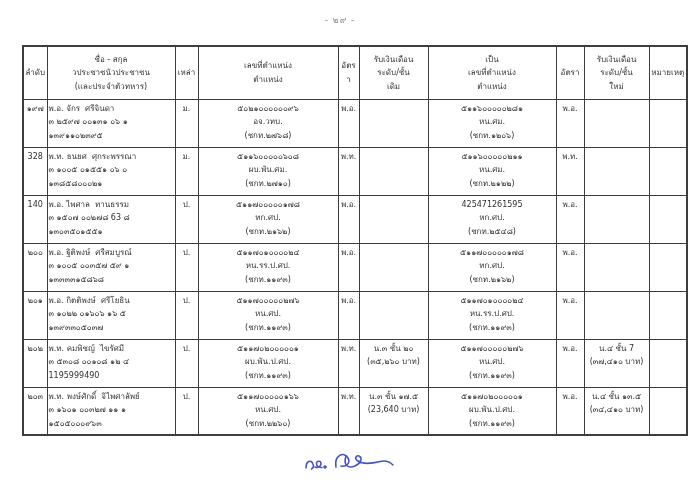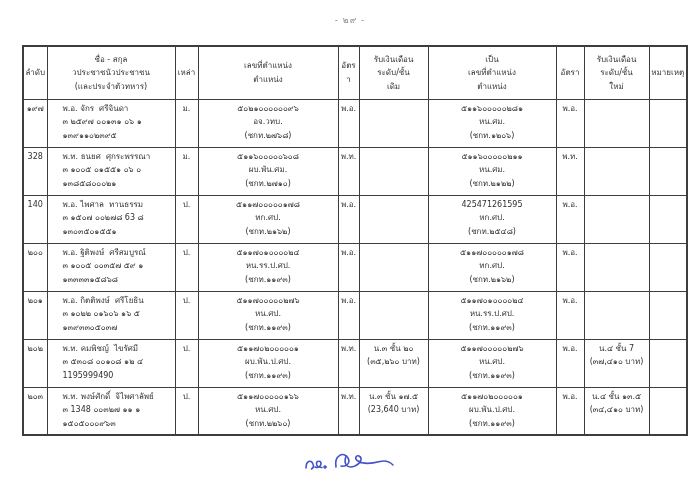--- a/index.html
+++ b/index.html
@@ -1,39 +1,39 @@
 <!DOCTYPE html>
 <html><head>
 <meta charset="utf-8">
 <style>
   html,body{margin:0;padding:0}
   body{
     width:700px;height:495px;background:#ffffff;position:relative;overflow:hidden;
     font-family:"DejaVu Sans", sans-serif;color:#2f2f2f;
   }
   .pageno{
-    position:absolute;top:13px;left:18px;width:664px;text-align:center;
+    position:absolute;top:13px;left:8px;width:664px;text-align:center;
     font-size:9px;color:#8a8a8a;letter-spacing:1px;
   }
   table.doc{
     position:absolute;left:22px;top:45px;width:664px;
     border-collapse:collapse;table-layout:fixed;
     border:2px solid #3d3d3d;
   }
   .doc th,.doc td{
     border:1px solid #3d3d3d;
     font-size:8px;font-weight:normal;
     text-align:center;vertical-align:top;
     padding:2px 1px 0 1px;line-height:13.5px;
     overflow:hidden;white-space:pre-wrap;word-break:break-word;
   }
   .doc th{vertical-align:middle;padding:1px}
   .doc thead tr{height:53px}
   .doc tbody tr{height:48px}
-  .doc td.left{text-align:left;padding-left:15px}
+  .doc td.left{text-align:left;padding-left:1px}
   .sig{position:absolute;left:298px;top:443px;width:120px;height:40px}
 </style>
 </head>
 <body>
 
 <div class="pageno">- ๒๙ -</div>
 
 <table class="doc">
   <colgroup>
     <col style="width:24px">
@@ -129,21 +129,21 @@
         <td><div>๕๑๑๗๐๒๐๐๐๐๐๑</div><div>ผบ.พัน.ป.ศป.</div><div>(ชกท.๑๑๙๓)</div></td>
         <td><div>พ.ท.</div></td>
         <td><div>น.๓ ชั้น ๒๐</div><div>(๓๕,๒๖๐ บาท)</div></td>
         <td><div>๕๑๑๗๐๐๐๐๐๒๗๖</div><div>หน.ศป.</div><div>(ชกท.๑๑๙๓)</div></td>
         <td><div>พ.อ.</div></td>
         <td><div>น.๔ ชั้น 7</div><div>(๓๗,๔๑๐ บาท)</div></td>
         <td></td>
       </tr>
       <tr>
         <td><div>๒๐๓</div></td>
-        <td class="left"><div>พ.ท. พงษ์ศักดิ์  จิไพศาลัพย์</div><div>๓ 1348 ๐๐๓๒๗ ๑๑ ๑</div><div>๑๕๐๕๐๐๐๙๖๓</div></td>
+        <td class="left"><div>พ.ท. พงษ์ศักดิ์  จิไพศาลัพย์</div><div>๓ ๑๖๐๑ ๐๐๓๒๗ ๑๑ ๑</div><div>๑๕๐๕๐๐๐๙๖๓</div></td>
         <td><div>ป.</div></td>
         <td><div>๕๑๑๗๐๐๐๐๐๑๖๖</div><div>หน.ศป.</div><div>(ชกท.๒๒๖๐)</div></td>
         <td><div>พ.ท.</div></td>
         <td><div>น.๓ ชั้น ๑๗.๕</div><div>(23,640 บาท)</div></td>
         <td><div>๕๑๑๗๐๒๐๐๐๐๐๑</div><div>ผบ.พัน.ป.ศป.</div><div>(ชกท.๑๑๙๓)</div></td>
         <td><div>พ.อ.</div></td>
         <td><div>น.๔ ชั้น ๑๓.๕</div><div>(๓๔,๔๑๐ บาท)</div></td>
         <td></td>
       </tr>
     </tbody>

